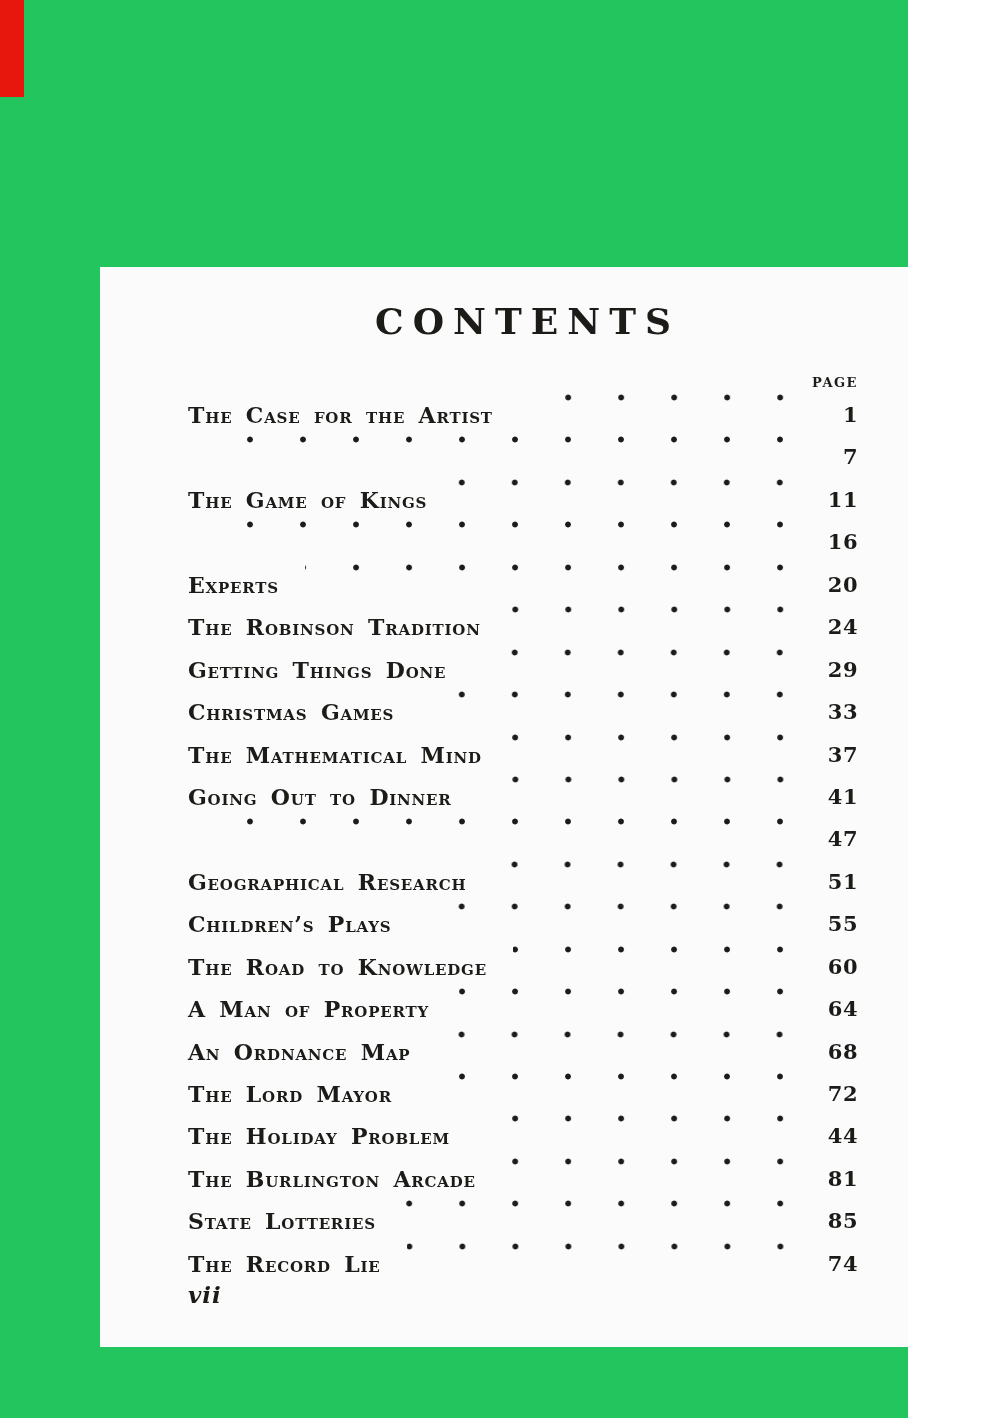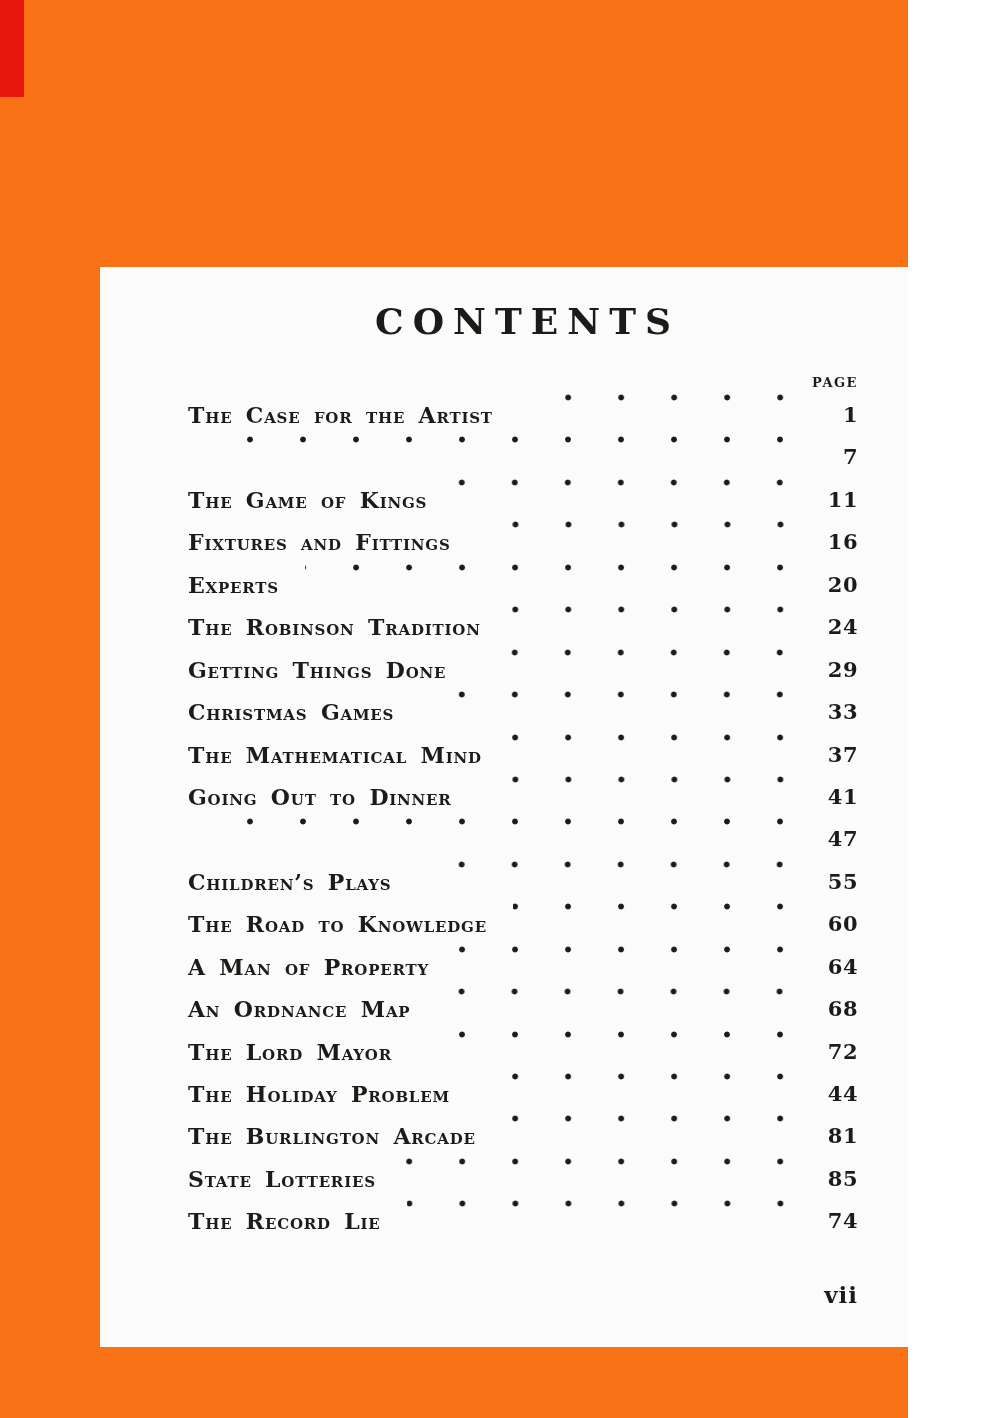--- a/index.html
+++ b/index.html
@@ -4,21 +4,21 @@
 <style>
   html, body {
     margin: 0;
     padding: 0;
     background: #ffffff;
   }
   .screen {
     position: relative;
     width: 908px;
     height: 1418px;
-    background: #f97316;
+    background: #22c55e;
     overflow: hidden;
     font-family: "DejaVu Serif", "Liberation Serif", serif;
     color: var(--ink, #1c1b18);
   }
   
   .scan-marker {
     position: absolute;
     left: 0;
     top: 0;
     width: 24px;
@@ -96,25 +96,26 @@
     text-align: right;
     font-size: 21px;
     font-weight: 700;
     letter-spacing: 0.5px;
   }
   .folio {
     position: absolute;
     left: 188px;
     top: 1280px;
     width: 670px;
-    text-align: right;
+    text-align: left;
     font-size: 23px;
     line-height: 30px;
     font-weight: 700;
     letter-spacing: 1px;
+    font-style: italic;
   }
 </style>
 </head>
 <body>
 
 <div class="screen" style="--marker-red: #e8170e; --ink: #1c1b18; --page-bg: #fbfbfb;">
   <div class="scan-marker"></div>
   <div class="page-area"></div>
 
   <div class="book-title">CONTENTS</div>
@@ -133,21 +134,20 @@
     <span class="entry-page">7</span>
   </div>
 
   <div class="toc-row">
     <span class="entry-title">The Game of Kings</span>
     <span class="dot-leader"></span>
     <span class="entry-page">11</span>
   </div>
 
   <div class="toc-row">
-    <span class="entry-title">Fixtures and Fittings</span>
     <span class="dot-leader"></span>
     <span class="entry-page">16</span>
   </div>
 
   <div class="toc-row">
     <span class="entry-title">Experts</span>
     <span class="dot-leader"></span>
     <span class="entry-page">20</span>
   </div>
 
@@ -179,20 +179,25 @@
     <span class="entry-title">Going Out to Dinner</span>
     <span class="dot-leader"></span>
     <span class="entry-page">41</span>
   </div>
 
   <div class="toc-row">
     <span class="dot-leader"></span>
     <span class="entry-page">47</span>
   </div>
 
+  <div class="toc-row">
+    <span class="entry-title">Geographical Research</span>
+    <span class="dot-leader"></span>
+    <span class="entry-page">51</span>
+  </div>
 
   <div class="toc-row">
     <span class="entry-title">Children’s Plays</span>
     <span class="dot-leader"></span>
     <span class="entry-page">55</span>
   </div>
 
   <div class="toc-row">
     <span class="entry-title">The Road to Knowledge</span>
     <span class="dot-leader"></span>

